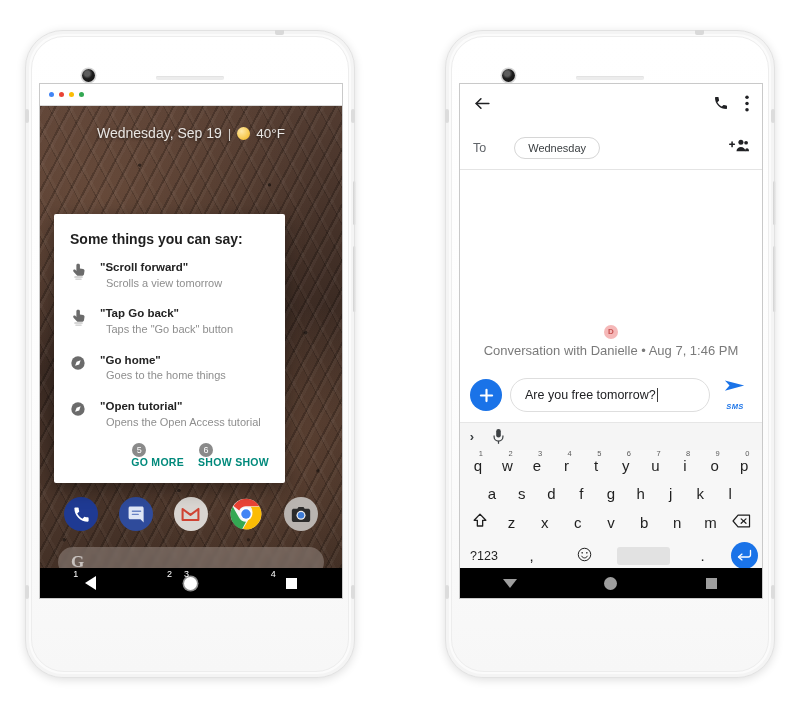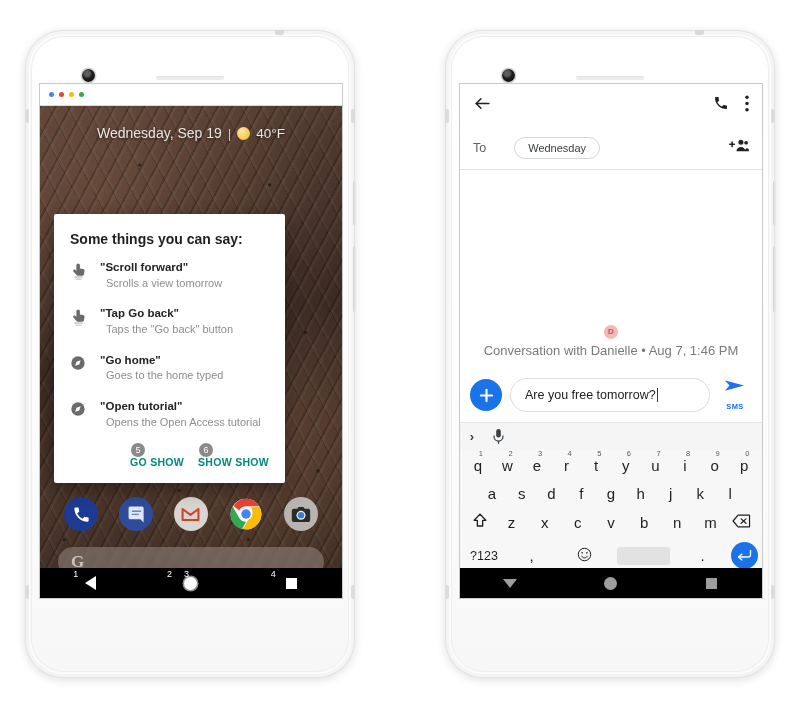--- a/index.html
+++ b/index.html
@@ -216,21 +216,21 @@
     display:flex; align-items:center; justify-content:center; font-size: 19px; flex: 0 0 32px;
     line-height: 0;
   }
   .input-pill {
     flex: 1; height: 34px; border: 1px solid #dedede; border-radius: 18px;
     display:flex; align-items:center; padding: 0 14px; font-size: 12.5px; color: #202124;
     position: relative;
   }
   .caret { display:inline-block; width:1px; height:14px; background:#3a3a3a; margin-left:1px; }
   .send-wrap { width: 34px; display:flex; flex-direction:column; align-items:center; flex: 0 0 34px; }
-  .sms-label { font-size: 7.5px; color: #1a73e8; font-weight: bold; letter-spacing:.4px; margin-top:4px; }
+  .sms-label { font-size: 7.5px; color: #1a73e8; font-weight: bold; letter-spacing:.4px; margin-top:4px;font-style:italic; }
 
   
   .sugg {
     height: 28px; background: #f5f5f5; display:flex; align-items:center;
     border-top: 1px solid #e6e6e6;
   }
   .sugg-arrow { width: 24px; text-align:center; font-size: 13px; color: #3c4043; font-weight: bold; }
   .sugg-items { flex:1; display:flex; align-items:center; }
   .sugg-item { flex:1; text-align:center; font-size: 12px; color: #3c4043; position: relative; }
   .sugg-item + .sugg-item::before {
@@ -335,41 +335,41 @@
 
           <div class="say-row">
             <div class="say-icon">
               <svg width="16" height="16" viewBox="0 0 24 24">
                 <circle cx="12" cy="12" r="10" fill="#6b6b6b"></circle>
                 <path d="M16 8l-2.2 6.1-6.1 2.2 2.2-6.1z" fill="#fff"></path>
               </svg>
             </div>
             <div class="say-text">
               <div class="cmd">"Go home"</div>
-              <div class="desc">Goes to the home typed</div>
+              <div class="desc">Goes to the home things</div>
             </div>
           </div>
 
           <div class="say-row">
             <div class="say-icon">
               <svg width="16" height="16" viewBox="0 0 24 24">
                 <circle cx="12" cy="12" r="10" fill="#6b6b6b"></circle>
                 <path d="M16 8l-2.2 6.1-6.1 2.2 2.2-6.1z" fill="#fff"></path>
               </svg>
             </div>
             <div class="say-text">
               <div class="cmd">"Open tutorial"</div>
               <div class="desc">Opens the Open Access tutorial</div>
             </div>
           </div>
 
           <div class="dialog-actions">
             <div class="act">
               <span class="badge">5</span>
-              <span class="label">GO SHOW</span>
+              <span class="label">GO MORE</span>
             </div>
             <div class="act">
               <span class="badge">6</span>
               <span class="label">SHOW SHOW</span>
             </div>
           </div>
         </div>
 
         <div class="dock">
           <div class="app phone-app">

